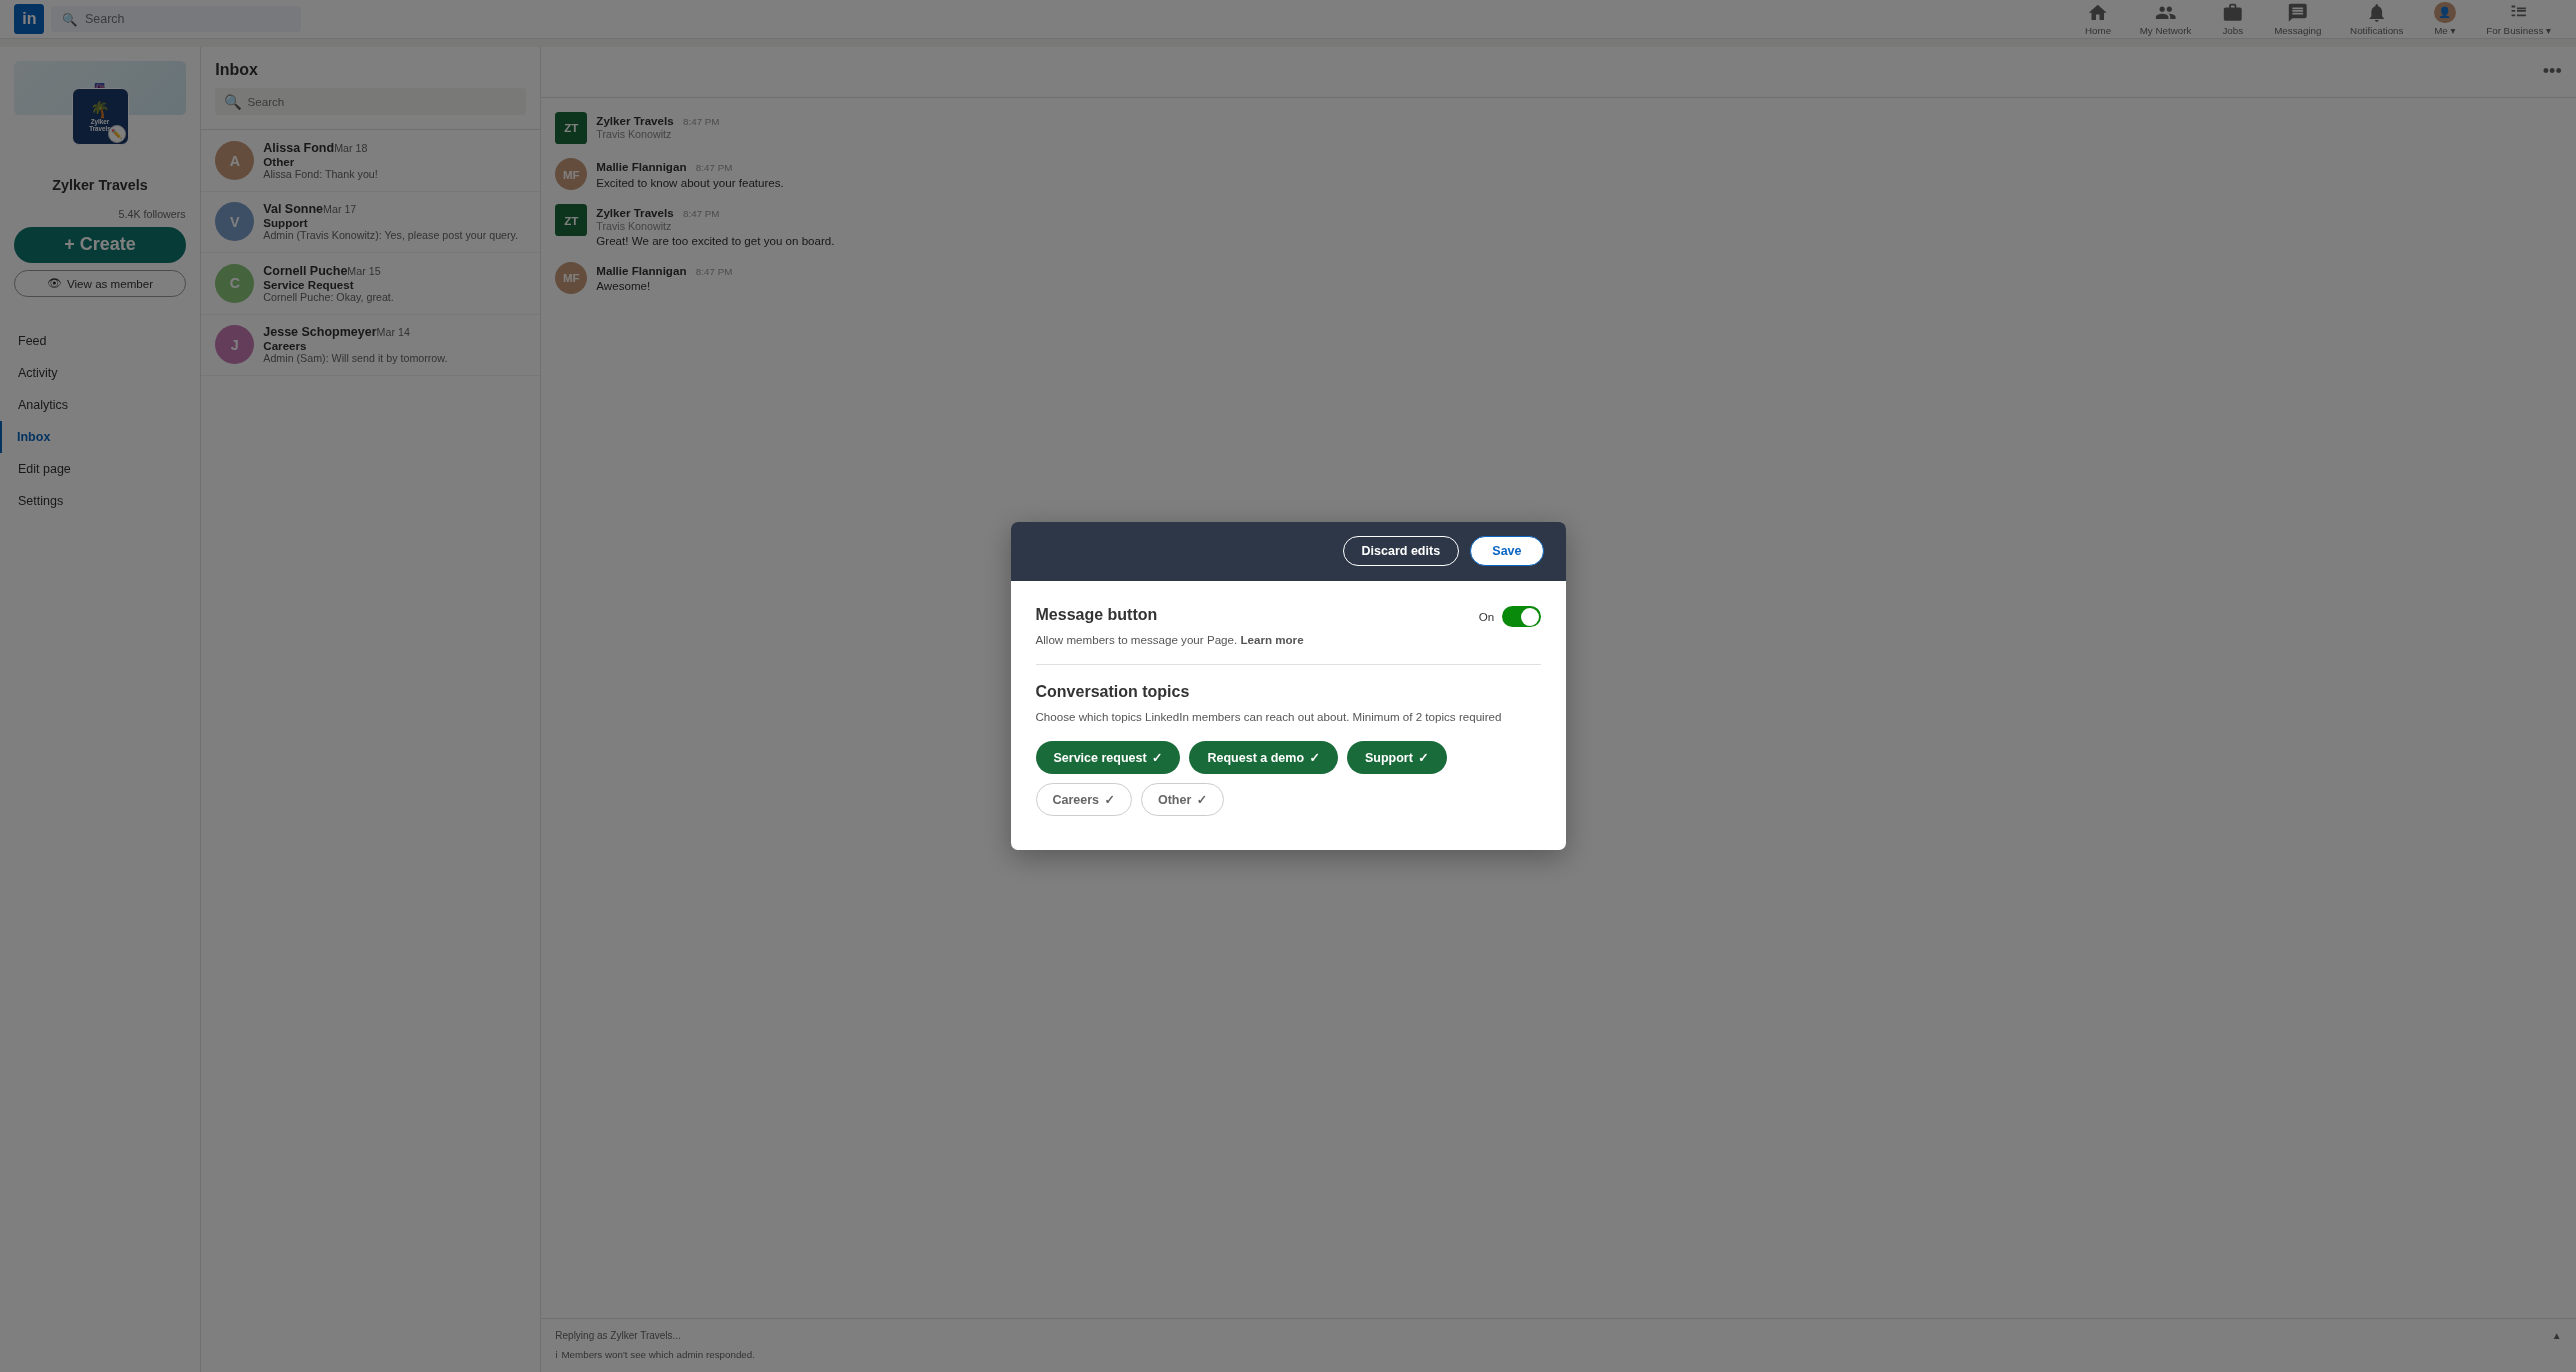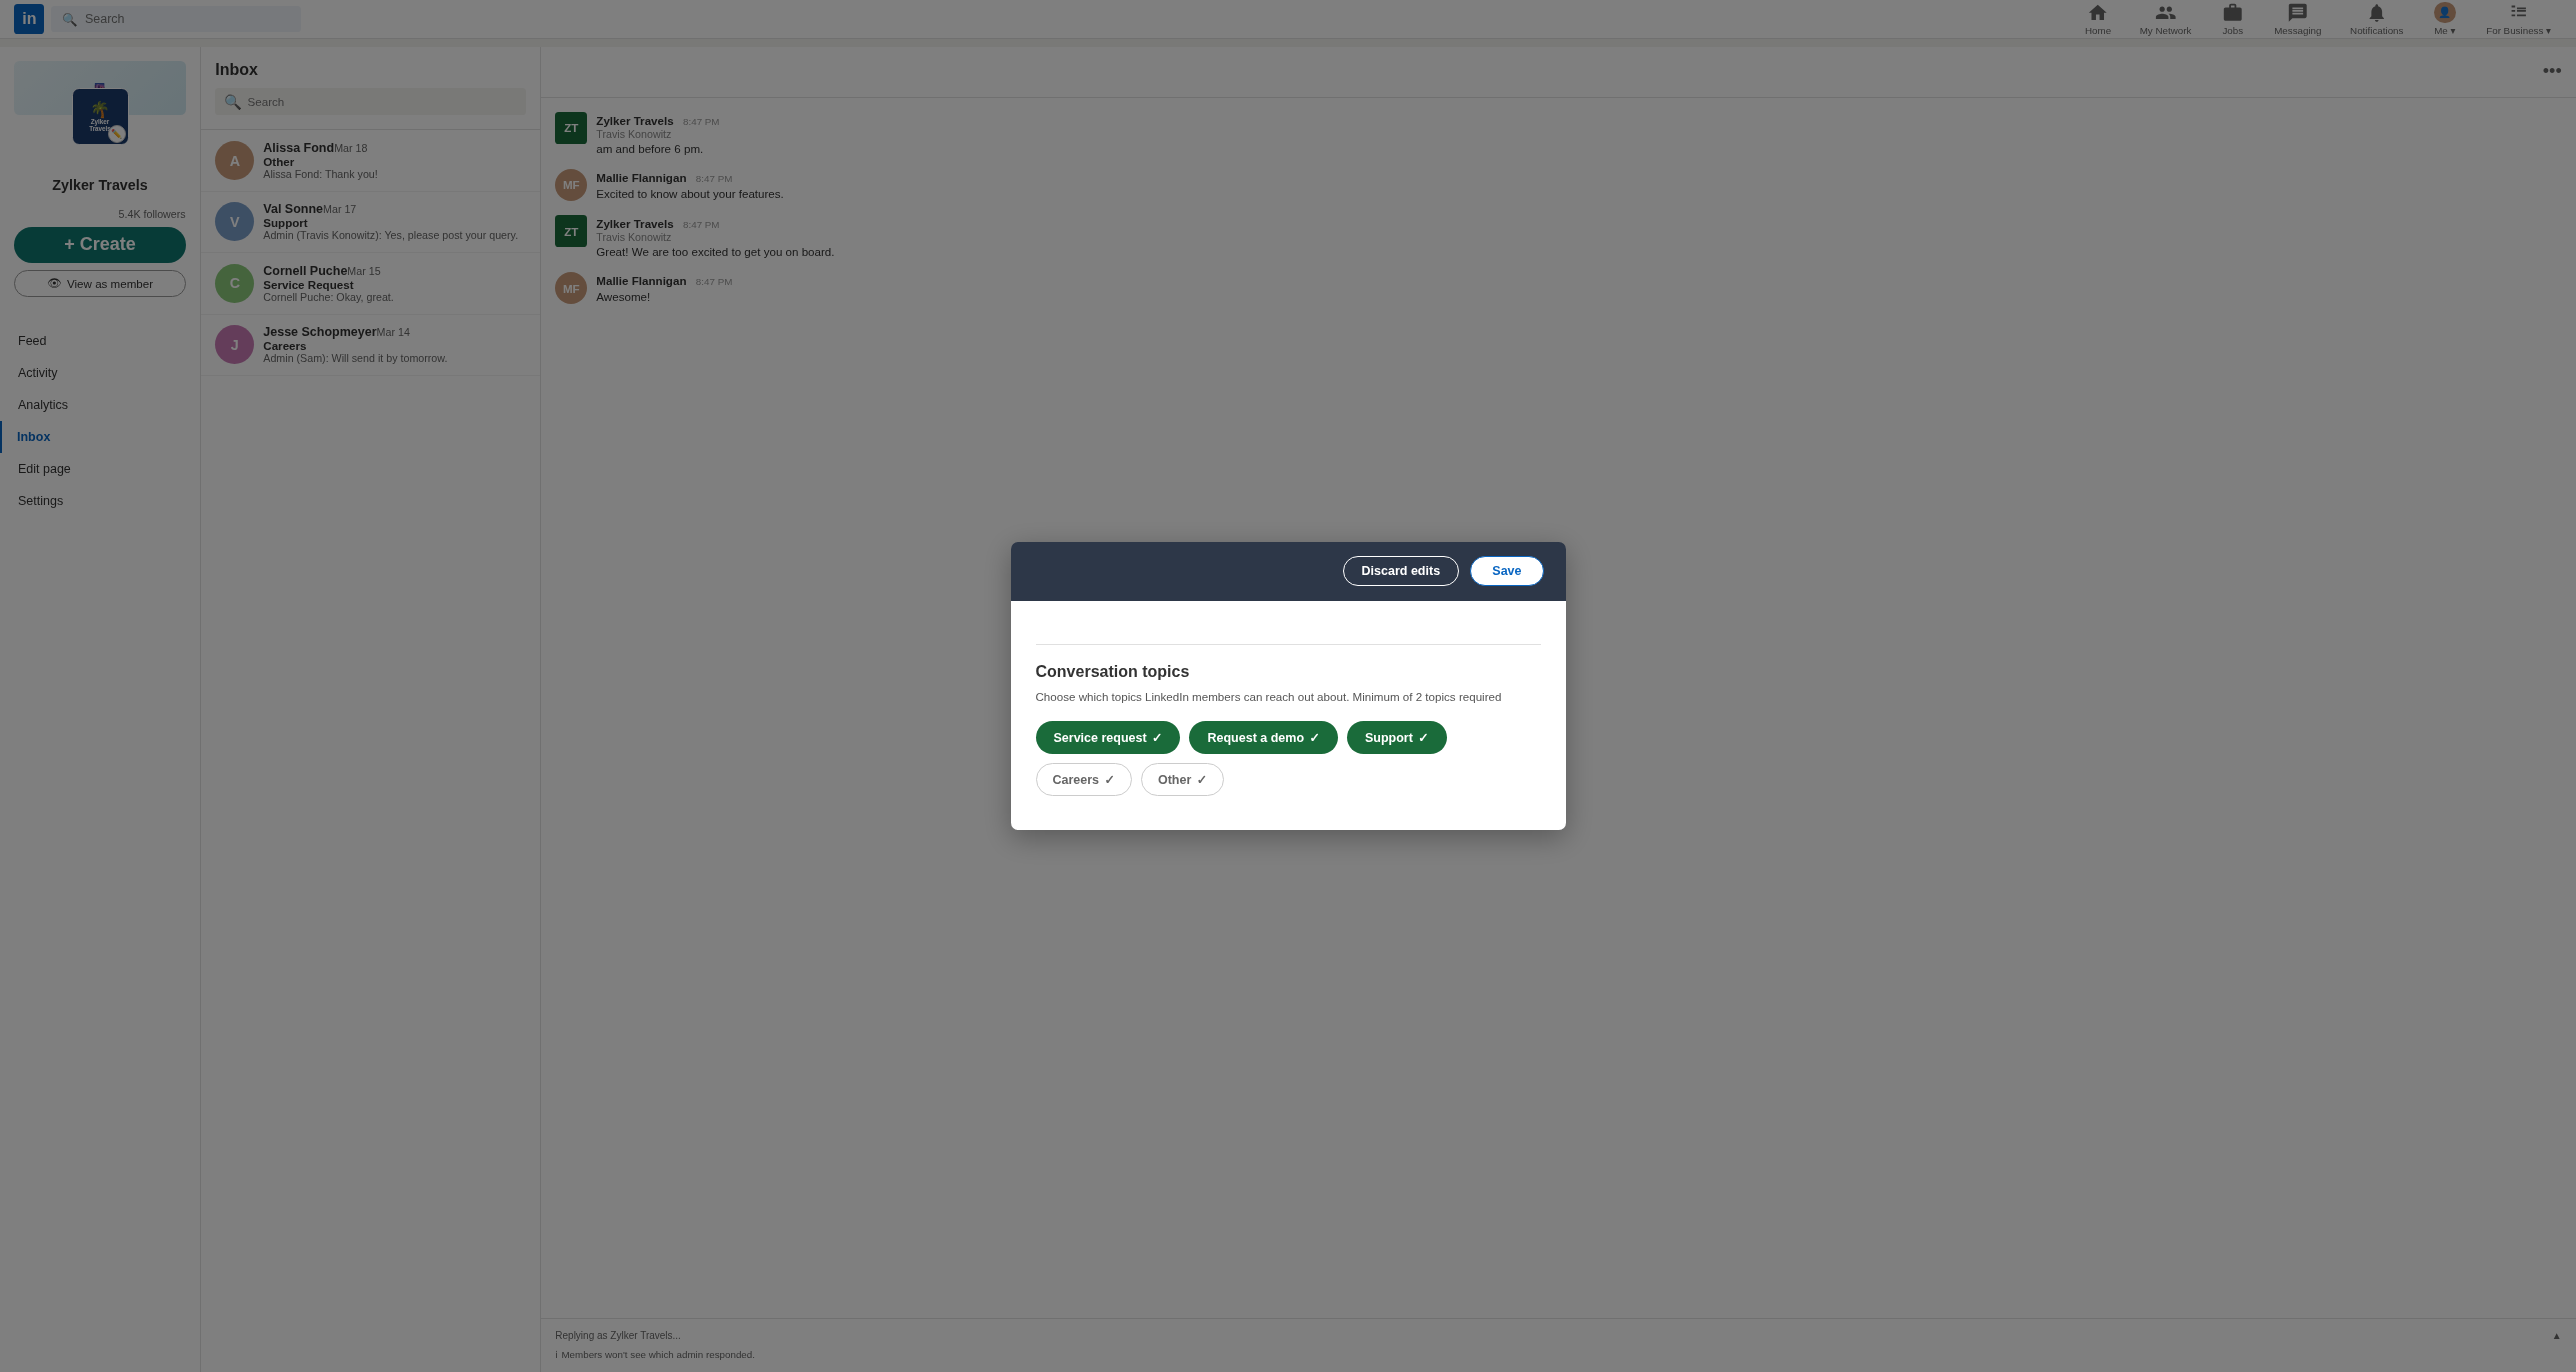--- a/index.html
+++ b/index.html
@@ -389,21 +389,20 @@
         <span></span>
         <span style="font-size:18px;color:#666;cursor:pointer;">•••</span>
       </div>
       <div class="chat-messages">
         <div class="msg-row">
           <div class="msg-avatar" style="background:#1a6b3a;border-radius:3.6px;">ZT</div>
           <div class="msg-content">
             <span class="msg-sender">Zylker Travels</span>
             <span class="msg-time">8:47 PM</span>
             <div style="font-size:10.7px;color:#888;">Travis Konowitz</div>
-            <div class="msg-text">am and before 6 pm.</div>
           </div>
         </div>
         <div class="msg-row">
           <div class="msg-avatar" style="background:#c89b7b;">MF</div>
           <div class="msg-content">
             <span class="msg-sender">Mallie Flannigan</span>
             <span class="msg-time">8:47 PM</span>
             <div class="msg-text">Excited to know about your features.</div>
           </div>
         </div>
@@ -440,20 +439,33 @@
 </div>
 
 <div class="modal-overlay">
   <div class="modal-wrapper">
     <div class="modal-header">
       <button class="discard-btn">Discard edits</button>
       <button class="save-btn">Save</button>
     </div>
     <div class="modal-body">
 
+      <div>
+        <div class="toggle-row">
+          <div class="modal-section-title">Message button</div>
+          <div class="toggle-container">
+            <span class="toggle-on-label">On</span>
+            <div class="toggle-switch"></div>
+          </div>
+        </div>
+        <div class="modal-section-subtitle">
+          <span>Allow members to message your Page.</span>
+          <strong><span style="cursor:pointer;">Learn more</span></strong>
+        </div>
+      </div>
 
       <hr class="section-divider">
 
       <div>
         <div class="conversation-topics-title">Conversation topics</div>
         <div class="topics-desc">Choose which topics LinkedIn members can reach out about. Minimum of 2 topics required</div>
         <div class="topics-row">
           <button class="topic-btn-active">
             <span>Service request</span>
             <span>✓</span>

